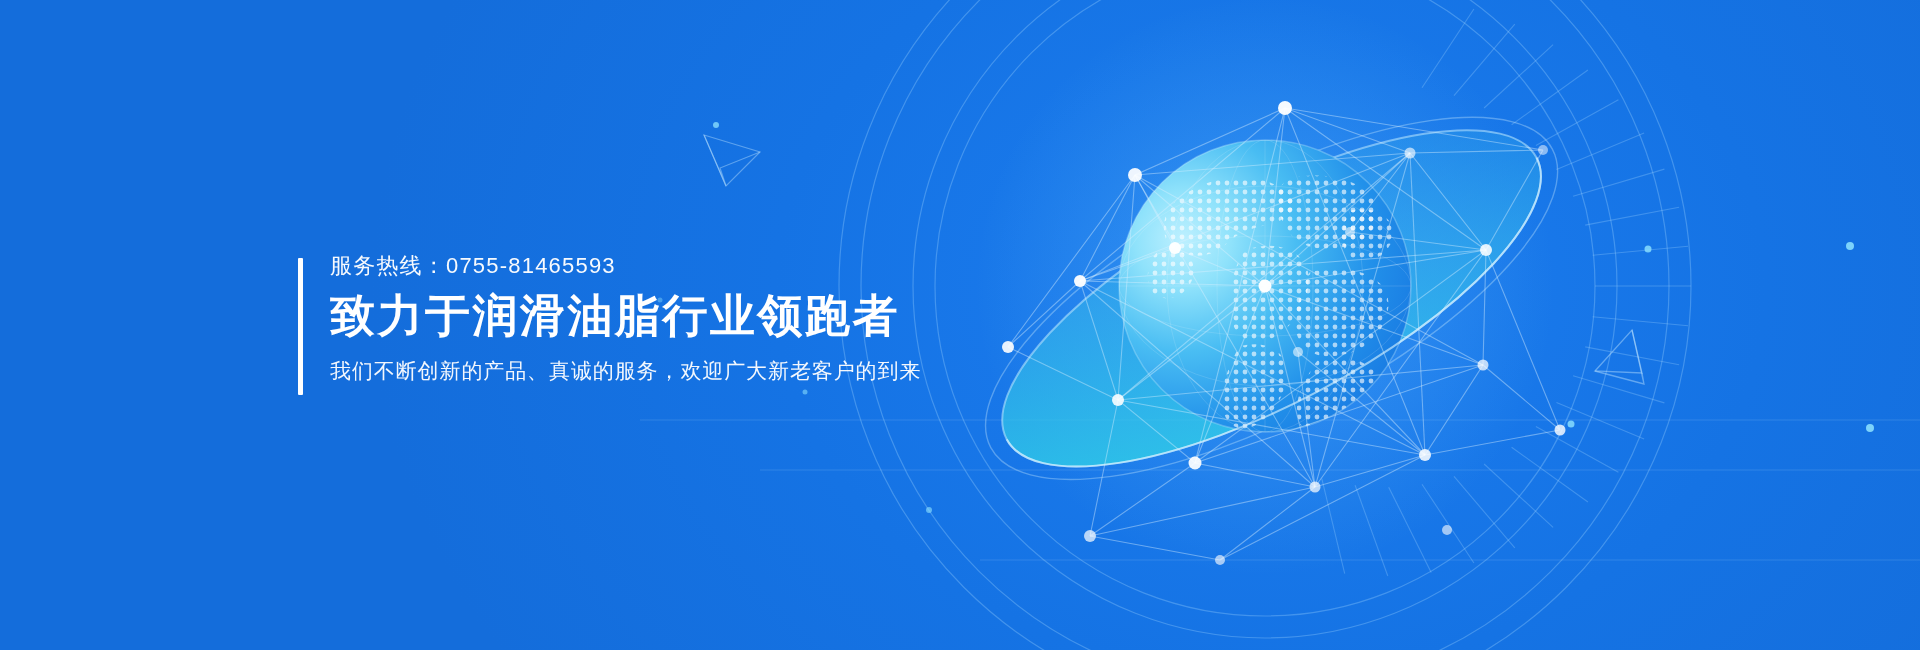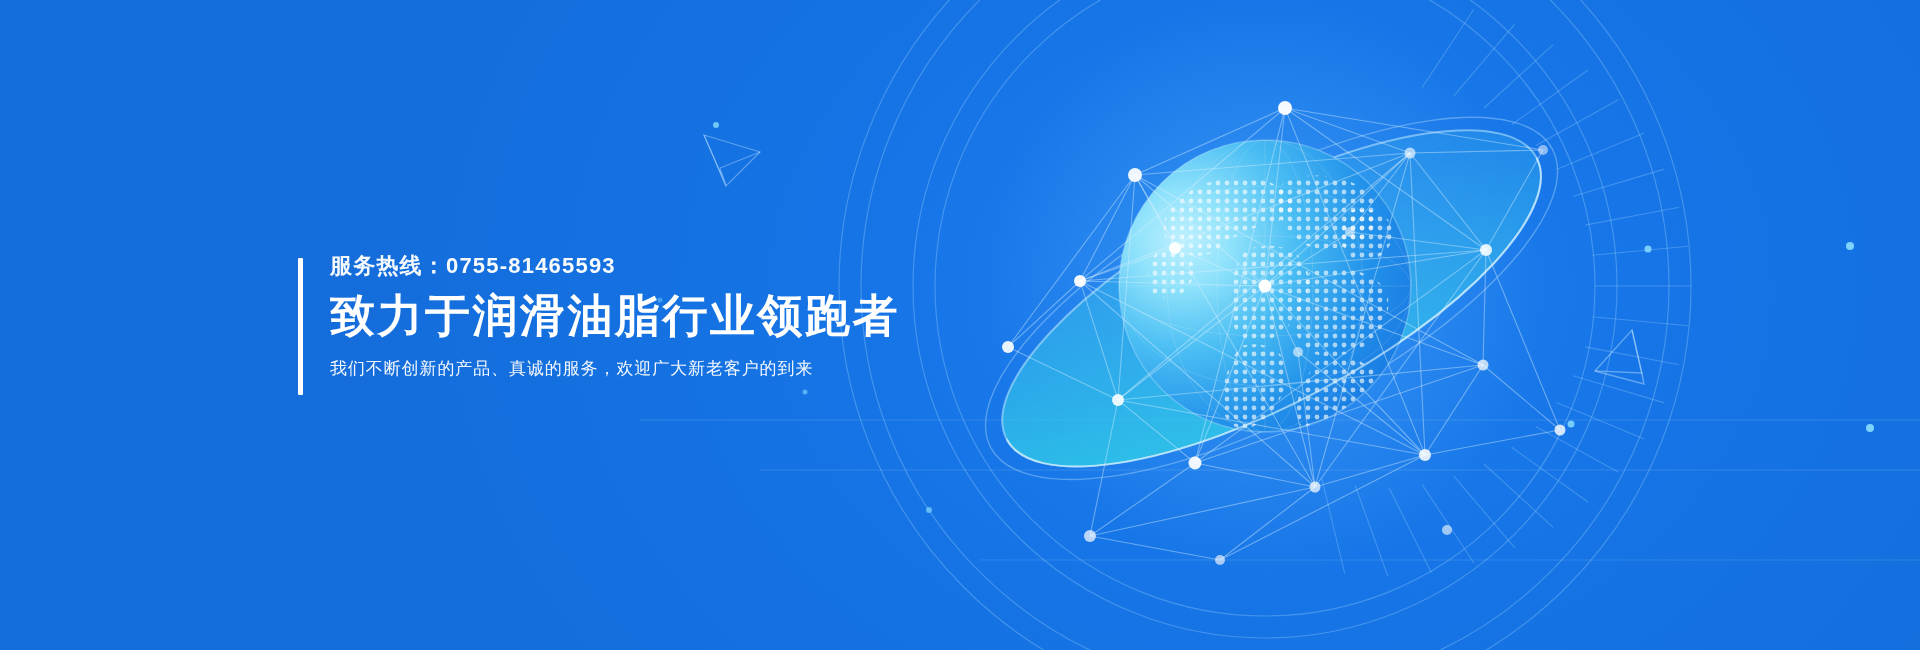--- a/index.html
+++ b/index.html
@@ -32,36 +32,36 @@
     height:137px;
     background:#ffffff;
     border-radius:1px;
   }
   #hotline{
     color:#ffffff;
     font-size:22px;
     letter-spacing:1.2px;
     line-height:1;
     margin:0 0 16px 0;
-    font-weight:700;
+    font-weight:400;
     white-space:nowrap;
     opacity:.97;
   }
   #headline{
     color:#ffffff;
     font-size:45px;
     font-weight:700;
     letter-spacing:2.5px;
     line-height:1;
     margin:5px 0 22px 0;
     white-space:nowrap;
   }
   #subline{
     color:#ffffff;
-    font-size:17px;
+    font-size:21px;
     letter-spacing:.9px;
     line-height:1;
     margin:0;
     white-space:nowrap;
     opacity:.95;
   }
 </style>
 </head>
 <body>
 

